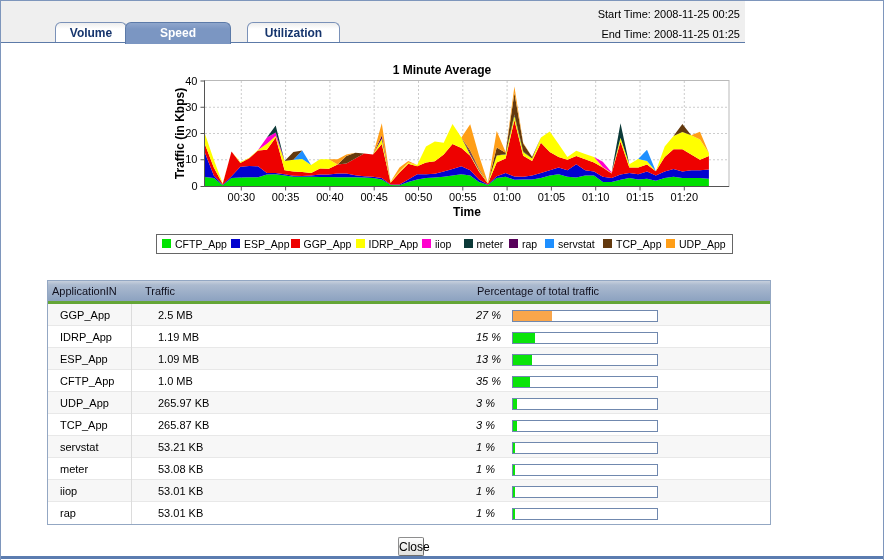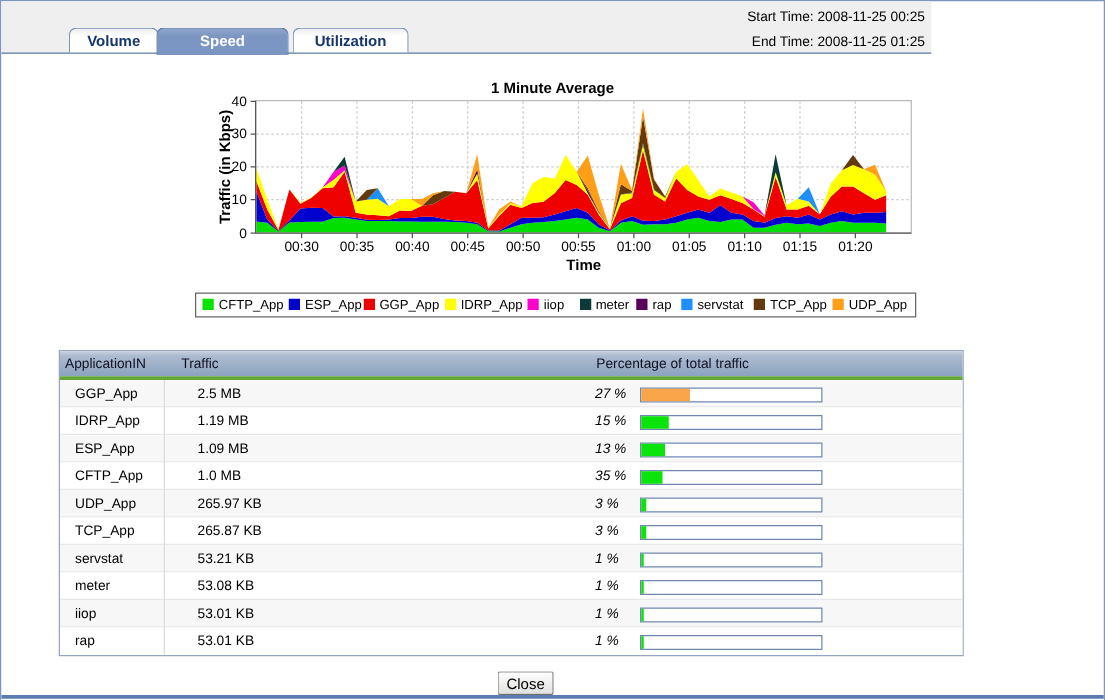--- a/index.html
+++ b/index.html
@@ -27,38 +27,38 @@
 .thead span { position:absolute; top:4px; }
 .tr { position:relative; height:22px; border-bottom:1px solid #E8E8E8; font-size:11px; color:#000; }
 .tr:last-child { border-bottom:none; }
 .c1 { position:absolute; left:12px; top:5px; }
 .c2 { position:absolute; left:110px; top:5px; }
 .c3 { position:absolute; left:428px; top:5px;font-style:italic; }
 .vline { position:absolute; left:83px; top:23px; bottom:0; width:1px; background:#DCDCDC; z-index:5; }
 .bar { position:absolute; left:464px; top:6px; width:146px; height:12px;
   border:1px solid #7088AE; background:#FFFFFF; }
 .fill { position:absolute; left:0; top:0; height:10px; }
-.btn { position:absolute; left:397px; top:536px; width:45px; height:19px;
+.btn { position:absolute; left:397px; top:536px; width:26px; height:19px;
   background:linear-gradient(#FEFEFE,#E0E0DE); border:1px solid #8E8E8E;
   border-right-color:#6E6E6E; border-bottom-color:#6E6E6E; border-radius:2px;
   font-size:12px; color:#000; text-align:center; line-height:19px; }
 .botline { position:absolute; left:0; bottom:1px; width:884px; height:3px; background:#5B7CB0; }
 </style>
 </head>
 <body>
 <div class="page">
   <div class="topbar">
     <div class="times">
       <div>Start Time: 2008-11-25 00:25</div>
       <div>End Time: 2008-11-25 01:25</div>
     </div>
   </div>
   <div class="tab" style="left:14px;width:72px;margin-left:40px;">Volume</div>
   <div class="tab sel" style="left:124px;width:106px;">Speed</div>
-  <div class="tab" style="left:233px;width:93px;">Utilization</div>
+  <div class="tab" style="left:246px;width:93px;">Utilization</div>
   <svg width="884" height="230" viewBox="0 0 884 230" style="position:absolute;left:0;top:0;" font-family="Liberation Sans, sans-serif">
 <line x1="240.3" y1="80" x2="240.3" y2="185" stroke="#CCCCCC" stroke-width="1" stroke-dasharray="2,2"></line>
 <line x1="284.6" y1="80" x2="284.6" y2="185" stroke="#CCCCCC" stroke-width="1" stroke-dasharray="2,2"></line>
 <line x1="328.9" y1="80" x2="328.9" y2="185" stroke="#CCCCCC" stroke-width="1" stroke-dasharray="2,2"></line>
 <line x1="373.2" y1="80" x2="373.2" y2="185" stroke="#CCCCCC" stroke-width="1" stroke-dasharray="2,2"></line>
 <line x1="417.5" y1="80" x2="417.5" y2="185" stroke="#CCCCCC" stroke-width="1" stroke-dasharray="2,2"></line>
 <line x1="461.8" y1="80" x2="461.8" y2="185" stroke="#CCCCCC" stroke-width="1" stroke-dasharray="2,2"></line>
 <line x1="506.1" y1="80" x2="506.1" y2="185" stroke="#CCCCCC" stroke-width="1" stroke-dasharray="2,2"></line>
 <line x1="550.4" y1="80" x2="550.4" y2="185" stroke="#CCCCCC" stroke-width="1" stroke-dasharray="2,2"></line>
 <line x1="594.7" y1="80" x2="594.7" y2="185" stroke="#CCCCCC" stroke-width="1" stroke-dasharray="2,2"></line>

